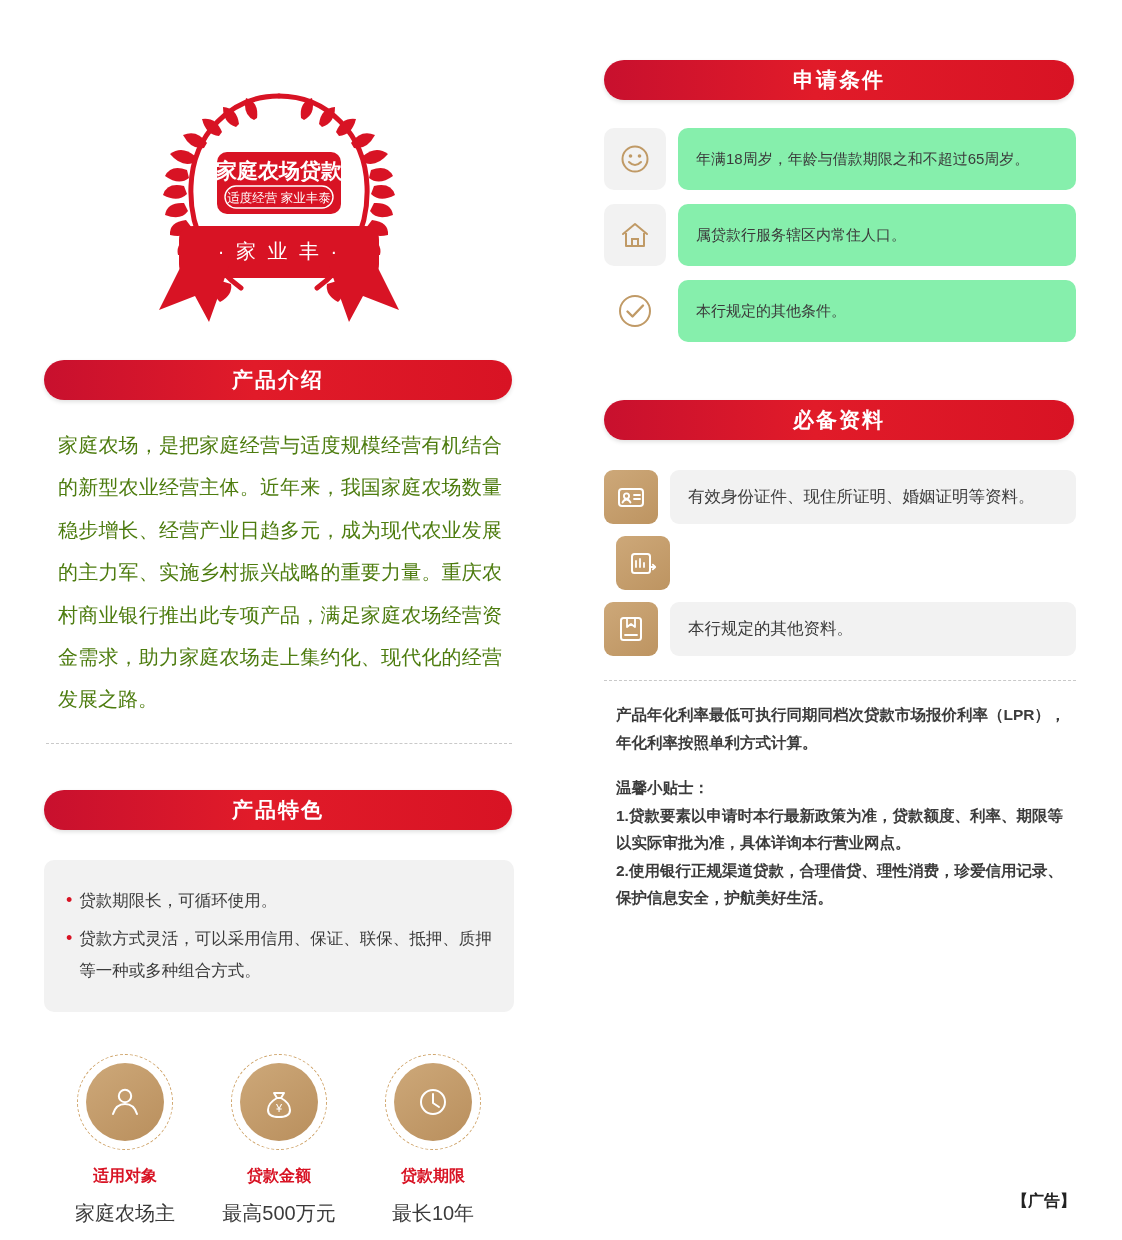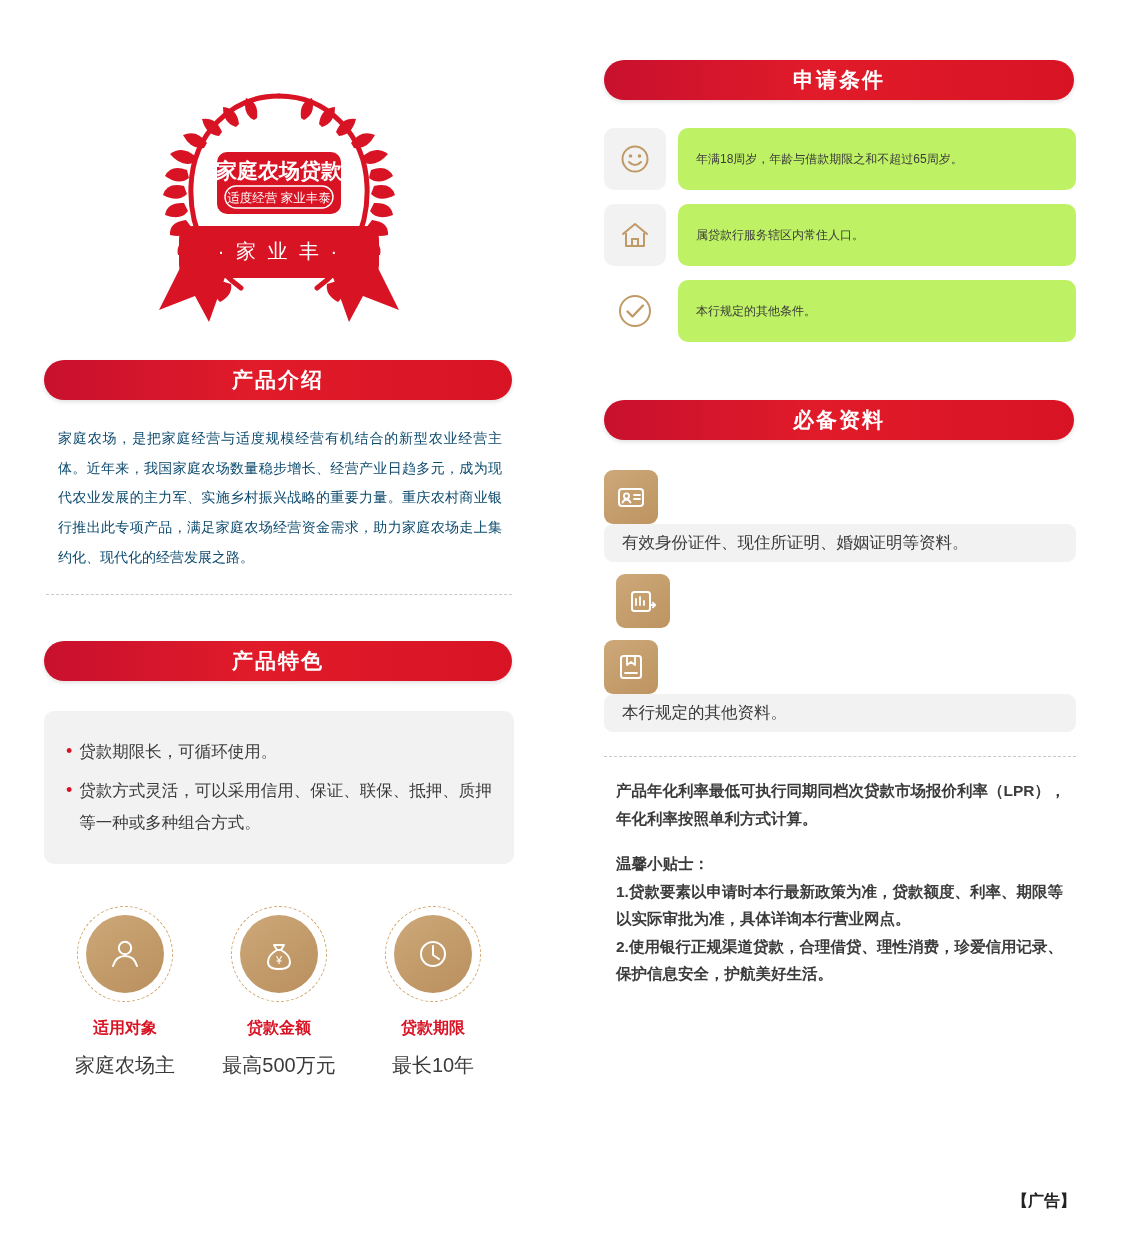--- a/index.html
+++ b/index.html
@@ -55,23 +55,23 @@
     font-weight: bold;
     letter-spacing: 2px;
     box-shadow: 0 2px 4px rgba(0,0,0,0.12);
   }
   .pill-left { width: 468px; }
   .pill-right { width: 470px; }
 
   
   .intro {
     margin: 24px 12px 0 14px;
-    font-size: 14px;
+    font-size: 20px;
     line-height: 2.12;
-    color: #0c4a6e;
+    color: #4d7c0f;
     text-align: justify;
   }
 
   .dashed-sep {
     border: 0;
     border-top: 1.5px dashed #c9c9c9;
     margin: 22px 2px 0 2px;
   }
 
   
@@ -139,37 +139,36 @@
     width: 62px; height: 62px;
     border-radius: 10px;
     background: #f2f2f2;
     flex: 0 0 auto;
     display: flex; align-items: center; justify-content: center;
     margin-right: 12px;
   }
   .cond-icon.plain { background: transparent; }
   .cond-text {
     flex: 1 1 auto;
-    background: #bef264;
+    background: #86efac;
     border-radius: 10px;
     display: flex;
     align-items: center;
     padding: 10px 18px;
-    font-size: 12px;
+    font-size: 15px;
     line-height: 1.75;
     color: #3b3b3b;
   }
 
   
   .mat-list { margin-top: 30px; }
   .mat-row {
     display: flex;
     align-items: stretch;
     margin-bottom: 12px;
-    flex-direction: column;
   }
   .mat-row.reverse { flex-direction: row; }
   .mat-icon {
     width: 54px; height: 54px;
     border-radius: 9px;
     background: linear-gradient(145deg,#cda879 0%, #bd9461 100%);
     flex: 0 0 auto;
     display: flex; align-items: center; justify-content: center;
     margin-right: 12px;
   }

